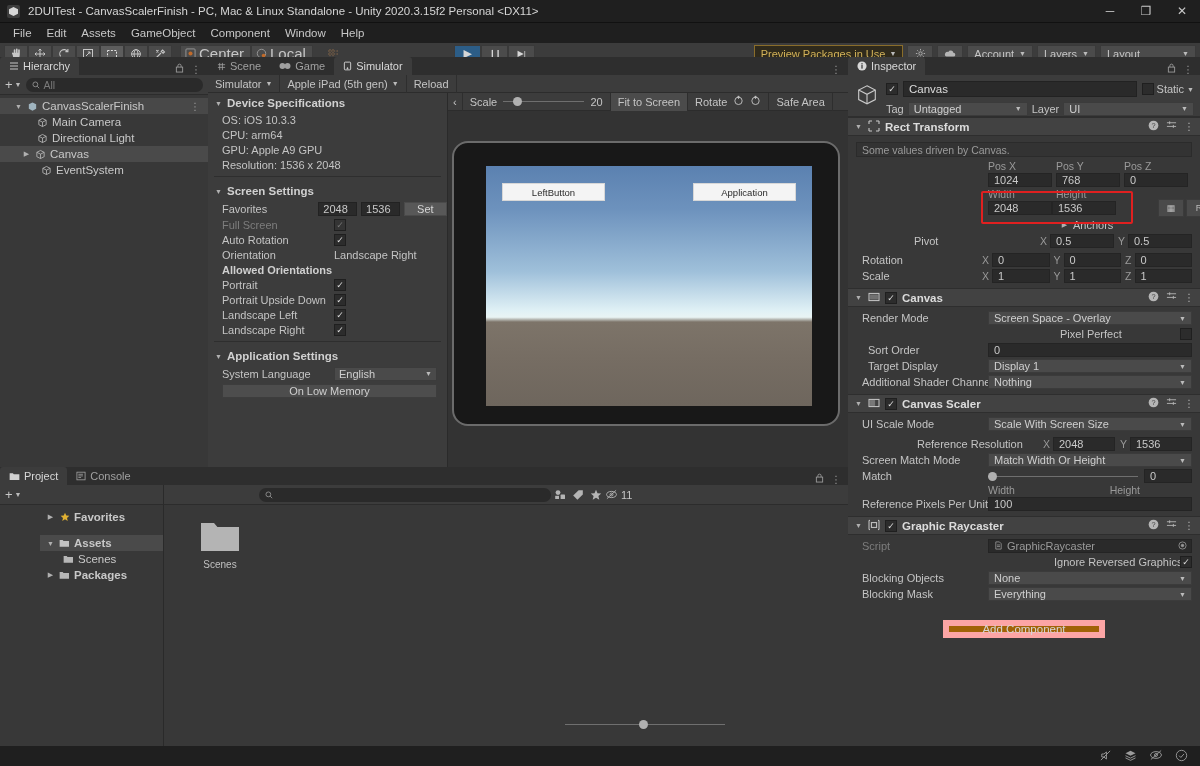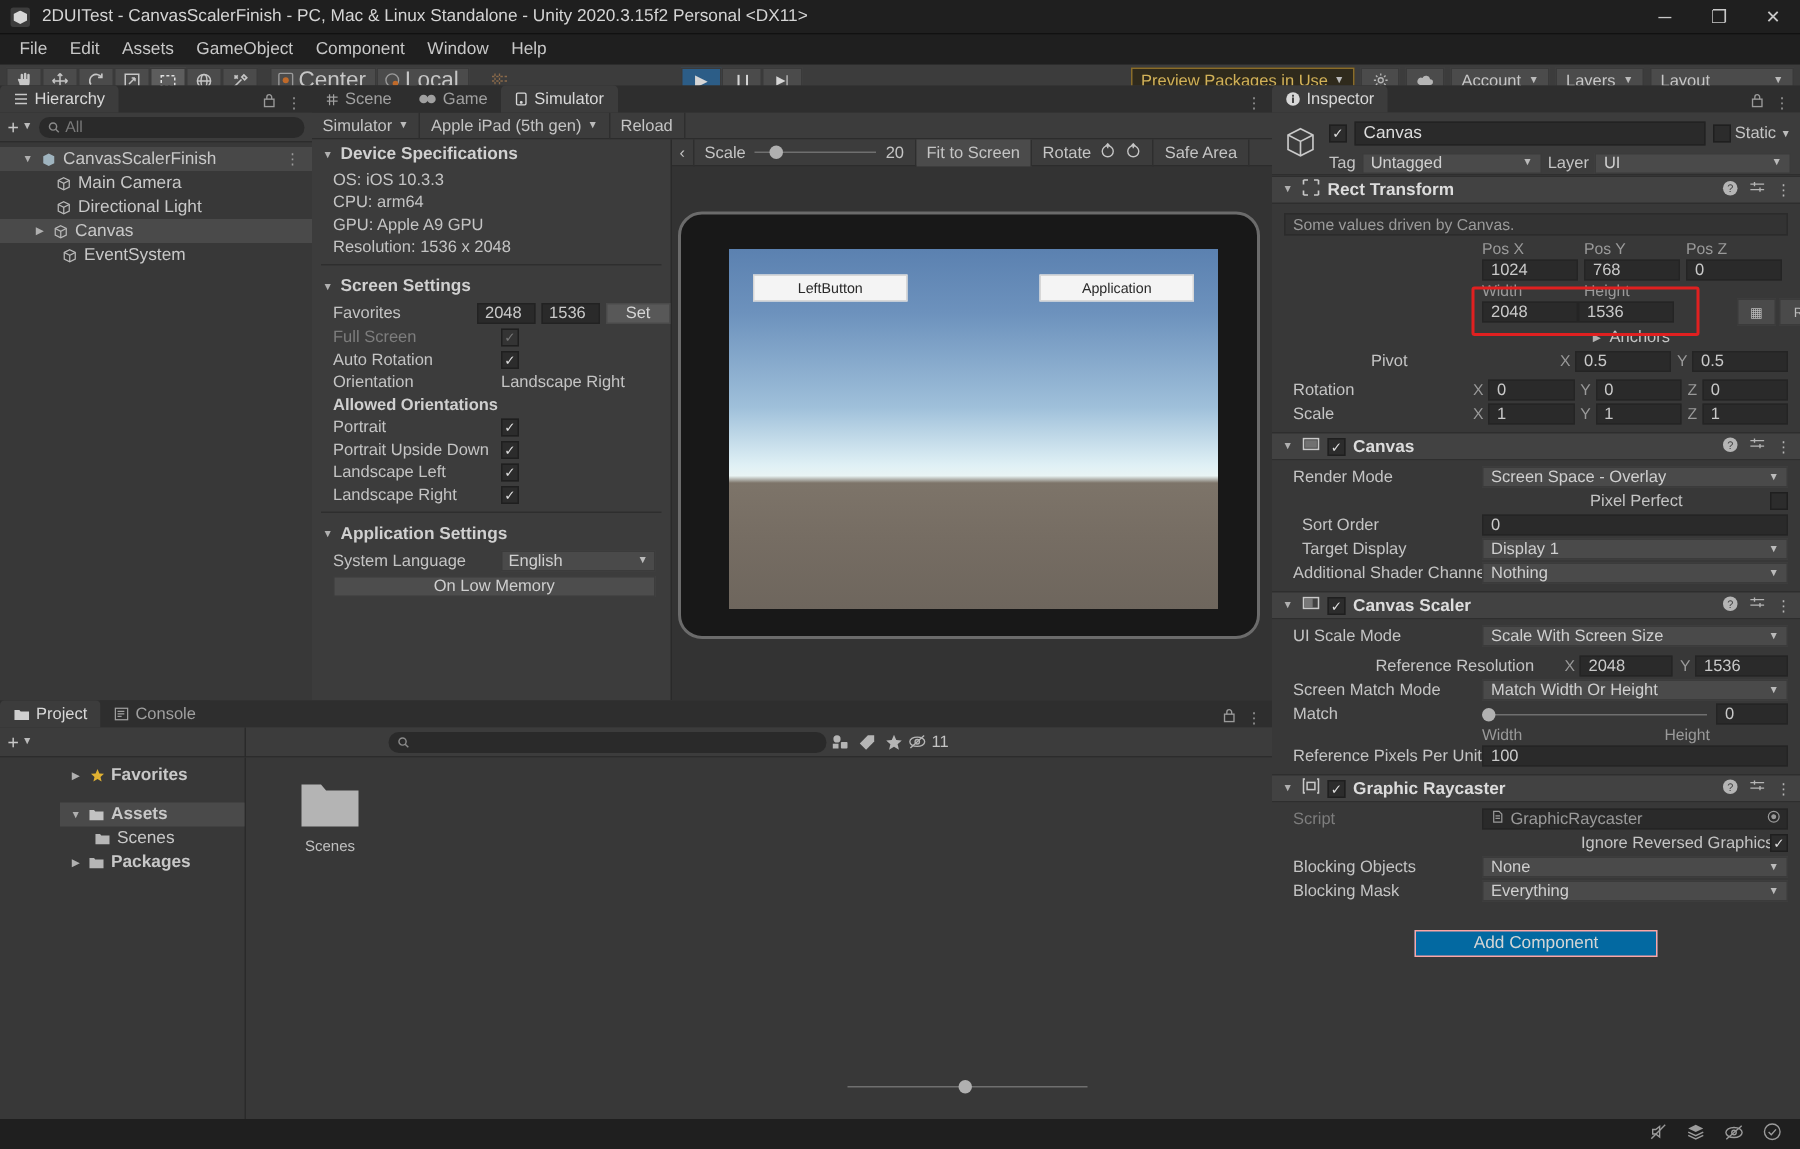--- a/index.html
+++ b/index.html
@@ -270,21 +270,21 @@
   .highlight-box {
     position: absolute; border: 2px solid #e02020; border-radius: 2px; pointer-events: none;
   }
   .axis-lbl { color: #9a9a9a; font-size: 10.5px; margin-right: 3px; }
   .anchor-box {
     width: 26px; height: 18px; background: #4a4a4a; border: 1px solid #3b3b3b;
     display: flex; align-items: center; justify-content: center; color: #bbb; font-size: 9px;
   }
   .add-comp-wrap { display: flex; justify-content: center; padding-top: 14px; }
   .add-comp {
-    width: 162px; height: 18px; background: #0369a1; border: 1px solid #fca5a5;
+    width: 162px; height: 18px; background: #a16207; border: 6px solid #fca5a5;
     display: flex; align-items: center; justify-content: center;
     font-size: 11.5px; color: #d5d5d5;
   }
   .slider-track { position: relative; height: 12px; display: flex; align-items: center; flex: 1; }
   .slider-line { height: 1px; background: #6f6f6f; width: 100%; }
   .slider-knob {
     position: absolute; width: 9px; height: 9px; border-radius: 50%; background: #b0b0b0;
   }
 
   

